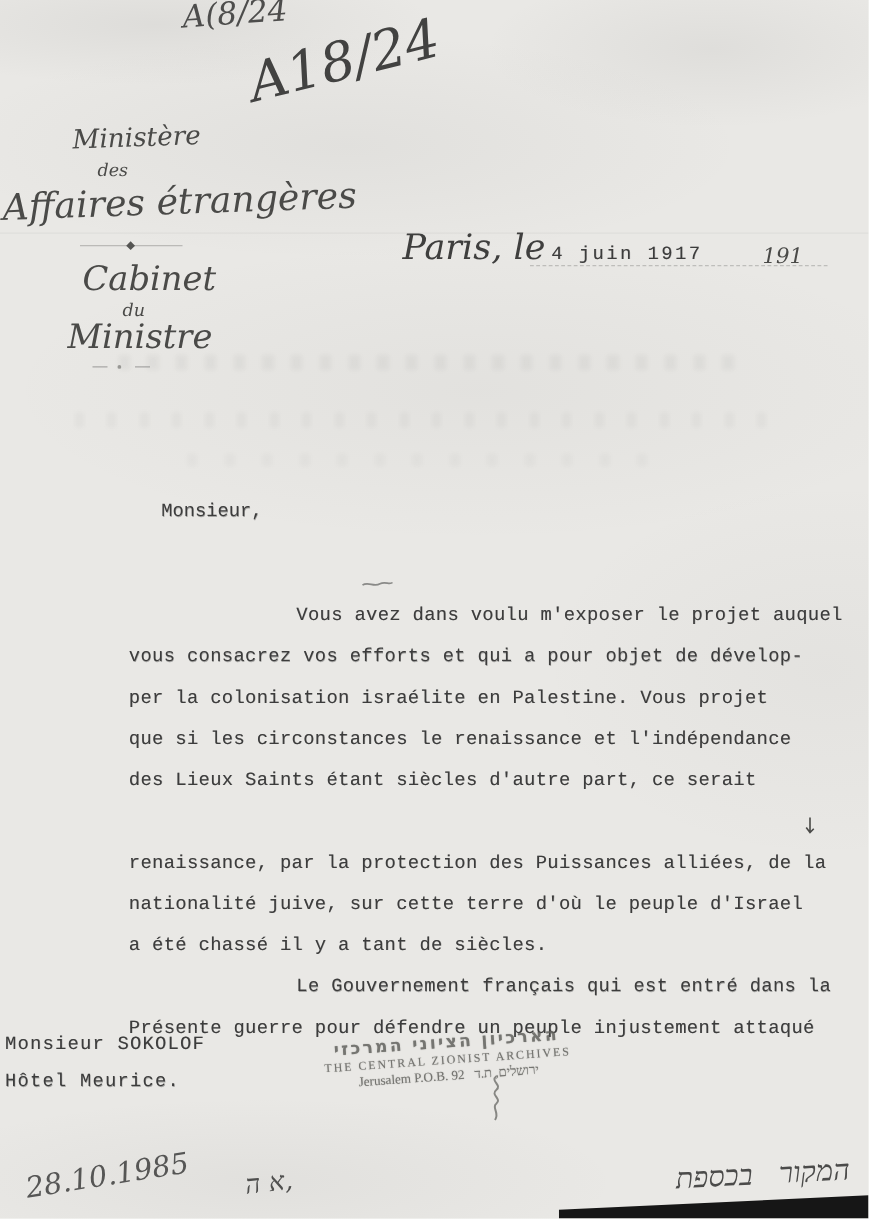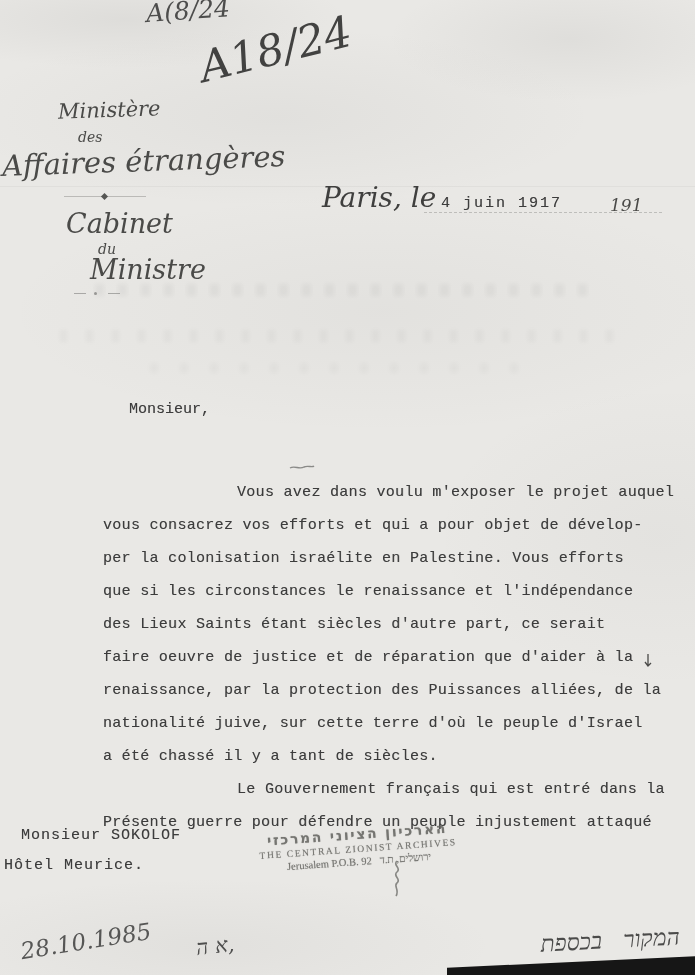--- a/index.html
+++ b/index.html
@@ -27,21 +27,21 @@
   .ref-small{left:146px;top:-4px;font-size:25px;transform:rotate(-4deg);color:#4d4d4c;}
   .ref-large{left:198px;top:24px;font-size:43px;transform:rotate(-14deg);color:#424241;}
 
   .lh-ministere{left:58px;top:98px;font-size:21px;transform:rotate(-2deg);}
   .lh-des{left:78px;top:129px;font-size:14px;}
   .lh-affaires{left:2px;top:144px;font-size:29px;transform:rotate(-2deg);}
   .lh-divider{left:64px;top:196px;width:82px;height:1px;background:#55555350;}
   .lh-divider .diamond{position:absolute;left:38px;top:-2px;width:5px;height:5px;background:#555553;transform:rotate(45deg);}
   .lh-cabinet{left:66px;top:208px;font-size:27px;}
   .lh-du{left:98px;top:241px;font-size:14px;}
-  .lh-ministre{left:54px;top:254px;font-size:27px;margin-left:36px;}
+  .lh-ministre{left:54px;top:254px;font-size:27px;}
   .lh-flourish{left:74px;top:292px;width:46px;height:3px;}
   .lh-flourish .d1,.lh-flourish .d2{position:absolute;top:1px;width:12px;height:1px;background:#6a6a6880;}
   .lh-flourish .d1{left:0;} .lh-flourish .d2{right:0;}
   .lh-flourish .dot{position:absolute;left:20px;top:0;width:3px;height:3px;border-radius:50%;background:#6a6a68a0;}
 
   .republique{left:291px;top:99px;font-size:21px;letter-spacing:5.5px;word-spacing:15px;
       text-shadow:.4px .4px .4px rgba(30,30,30,.5);}
   .date-place{left:322px;top:181px;font-size:28px;color:#3f3f3e;}
   .date-dashes{left:424px;top:212px;width:238px;border-bottom:1.5px dashed #77777460;}
   .date-typed{left:441px;top:195px;font-size:15px;letter-spacing:2px;}
@@ -56,21 +56,21 @@
      background:repeating-linear-gradient(90deg, rgba(90,90,88,.14) 0 9px, transparent 9px 23px);}
   .smudge2{left:60px;top:330px;width:560px;height:12px;
      background:repeating-linear-gradient(90deg, rgba(90,90,88,.11) 0 7px, transparent 7px 26px);}
   .smudge3{left:150px;top:363px;width:380px;height:10px;
      background:repeating-linear-gradient(90deg, rgba(90,90,88,.09) 0 8px, transparent 8px 30px);}
 
   .salutation{left:129px;top:401px;font-size:15px;}
   .bodyline{left:103px;font-size:15px;letter-spacing:.3px;}
   .indent{padding-left:134px;}
 
-  .recipient-name{left:4px;top:827px;font-size:15px;letter-spacing:1px;margin-left:17px;}
+  .recipient-name{left:4px;top:827px;font-size:15px;letter-spacing:1px;}
   .recipient-addr{left:4px;top:857px;font-size:15px;letter-spacing:1px;}
 
   .stamp{left:252px;top:826px;width:212px;transform:rotate(-4deg);color:#61615d;
      text-align:center;opacity:.85;text-shadow:0 0 1px rgba(97,97,93,.55);}
   .stamp .he{font-size:13.5px;font-weight:bold;letter-spacing:2px;font-family:"DejaVu Sans", sans-serif;}
   .stamp .en{font-size:9.5px;letter-spacing:1.6px;margin-top:2px;font-family:"Liberation Serif", serif;}
   .stamp .addr{font-size:10.5px;margin-top:2px;display:flex;justify-content:center;gap:8px;
      font-family:"Liberation Serif", serif;}
   .scribble{left:388px;top:860px;}
 
@@ -117,24 +117,23 @@
   <div class="abs script date-year">191</div>
 
   <div class="abs tw salutation">Monsieur,</div>
 
   <svg class="abs crease-mark" width="26" height="10" viewBox="0 0 26 10">
     <path d="M1,6 C6,3 10,8 15,5 C19,3 23,6 25,4" stroke="#8a8a88" stroke-width="1.4" fill="none"></path>
   </svg>
 
   <div class="abs tw bodyline indent" style="top:484px">Vous avez dans voulu m'exposer le projet auquel</div>
   <div class="abs tw bodyline" style="top:517px">vous consacrez vos efforts et qui a pour objet de dévelop-</div>
-  <div class="abs tw bodyline" style="top:550px">per la colonisation israélite en Palestine. Vous efforts</div>
+  <div class="abs tw bodyline" style="top:550px">per la colonisation israélite en Palestine. Vous projet</div>
   <div class="abs tw bodyline" style="top:583px">que si les circonstances le renaissance et l'indépendance</div>
   <div class="abs tw bodyline" style="top:616px">des Lieux Saints étant siècles d'autre part, ce serait</div>
-  <div class="abs tw bodyline" style="top:649px">faire oeuvre de justice et de réparation que d'aider à la</div>
   <div class="abs tw bodyline" style="top:682px">renaissance, par la protection des Puissances alliées, de la</div>
   <div class="abs tw bodyline" style="top:715px">nationalité juive, sur cette terre d'où le peuple d'Israel</div>
   <div class="abs tw bodyline" style="top:748px">a été chassé il y a tant de siècles.</div>
   <div class="abs tw bodyline indent" style="top:781px">Le Gouvernement français qui est entré dans la</div>
   <div class="abs tw bodyline" style="top:814px">Présente guerre pour défendre un peuple injustement attaqué</div>
 
   <svg class="abs stray-mark" width="10" height="16" viewBox="0 0 10 16">
     <path d="M5,1 L5,12 M2,9 L5,13 L8,10" stroke="#4a4a48" stroke-width="1.3" fill="none"></path>
   </svg>
 

